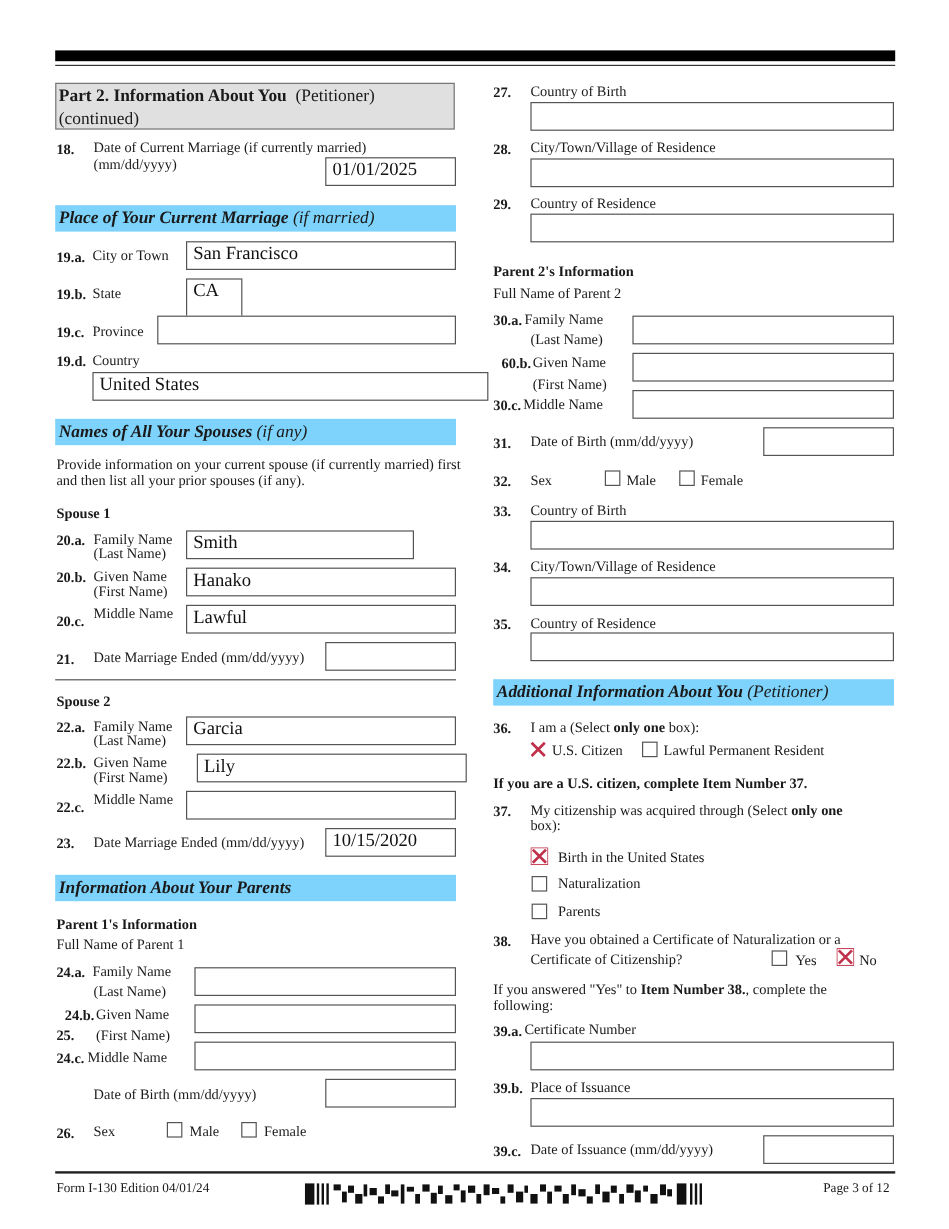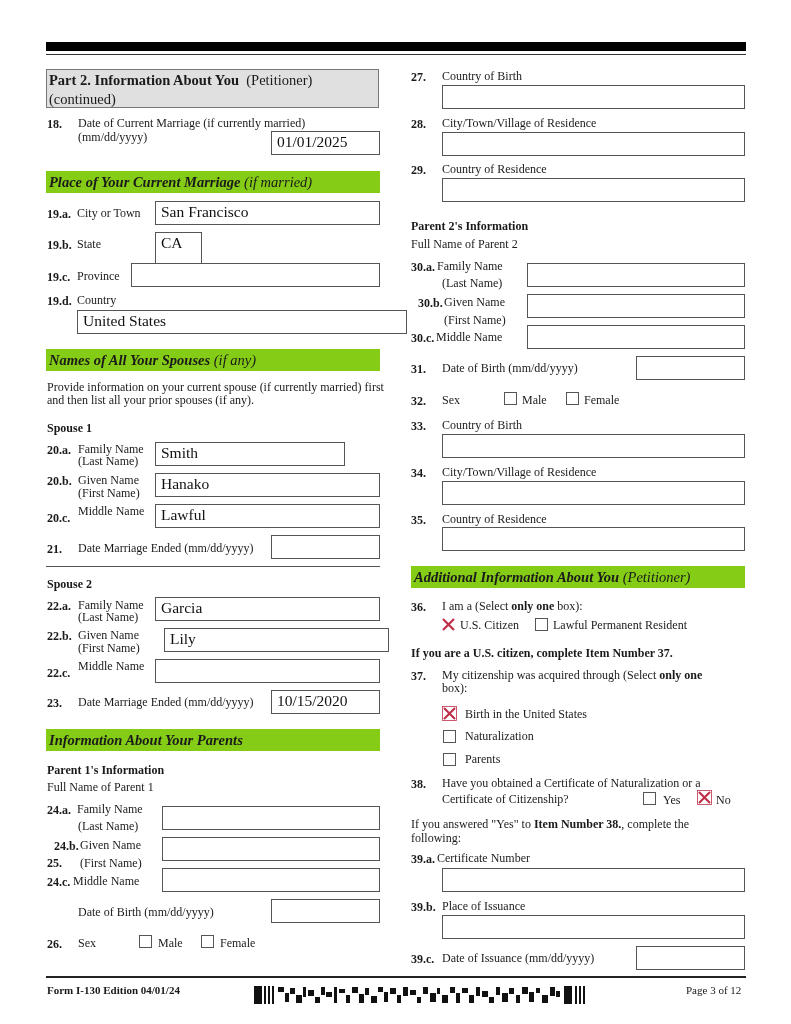--- a/index.html
+++ b/index.html
@@ -6,33 +6,33 @@
   body { width:791px; height:1024px; position:relative; overflow:hidden;
          font-family:"Liberation Serif", "DejaVu Serif", serif; color:#1a1a1a; }
   .abs { position:absolute; }
   .topbar { left:46px; top:42px; width:700px; height:9px; background:#000; }
   .topline { left:46px; top:54px; width:700px; height:1px; background:#333; }
   .bottomline { left:46px; top:976px; width:700px; height:2px; background:#222; }
   .part-header { left:46px; top:69px; width:333px; height:39px; background:#e0e0e0;
                  border:1px solid #777; box-sizing:border-box; padding:1px 2px;
                  font-size:14.5px; line-height:19px; }
   .part-header b { font-weight:bold; }
-  .sec-header { height:22px; background:#84cc16; box-sizing:border-box; padding:2px 3px;
+  .sec-header { height:22px; background:#7dd3fc; box-sizing:border-box; padding:2px 3px;
                 font-size:14.5px; font-weight:bold; font-style:italic; line-height:18px; }
   .sec-header .sub { font-weight:normal; }
   .num { font-weight:bold; font-size:12px; }
   .lbl { font-size:12px; line-height:13px; }
   .box { border:1px solid #555; box-sizing:border-box; background:#fff;
          font-family:"Liberation Serif", serif; font-size:15.5px; line-height:20px;
          padding:0 5px; color:#111; }
   .chk { width:13px; height:13px; border:1px solid #555; box-sizing:border-box; background:#fff; }
   .xmark { width:15px; height:15px; }
   .sub-bold { font-weight:bold; font-size:12px; }
   .hr { height:1px; background:#555; }
-  .footer-l { left:47px; top:984px; font-size:11px;font-weight:bold; }
+  .footer-l { left:47px; top:984px; font-size:11px; }
   .footer-r { left:686px; top:984px; font-size:11px; }
   .barcode { left:254px; top:986px; width:340px; height:18px; display:flex; gap:0; }
 </style>
 </head>
 <body>
 
 <div class="abs topbar"></div>
 <div class="abs topline"></div>
 
 <div class="abs part-header">
@@ -161,21 +161,21 @@
 <div class="abs box" style="left:442px;top:178px;width:303px;height:24px"></div>
 
 <span class="abs sub-bold" style="left:411px;top:219px">Parent 2's Information</span>
 <span class="abs lbl" style="left:411px;top:238px">Full Name of Parent 2</span>
 
 <span class="abs num" style="left:411px;top:260px">30.a.</span>
 <span class="abs lbl" style="left:437px;top:260px">Family Name</span>
 <span class="abs lbl" style="left:442px;top:277px">(Last Name)</span>
 <div class="abs box" style="left:527px;top:263px;width:218px;height:24px"></div>
 
-<span class="abs num" style="left:418px;top:296px">30.b.</span>
+<span class="abs num" style="left:418px;top:296px">60.b.</span>
 <span class="abs lbl" style="left:444px;top:296px">Given Name</span>
 <span class="abs lbl" style="left:444px;top:314px">(First Name)</span>
 <div class="abs box" style="left:527px;top:294px;width:218px;height:24px"></div>
 
 <span class="abs num" style="left:411px;top:331px">30.c.</span>
 <span class="abs lbl" style="left:436px;top:331px">Middle Name</span>
 <div class="abs box" style="left:527px;top:325px;width:218px;height:24px"></div>
 
 <span class="abs num" style="left:411px;top:362px">31.</span>
 <span class="abs lbl" style="left:442px;top:362px">Date of Birth (mm/dd/yyyy)</span>

